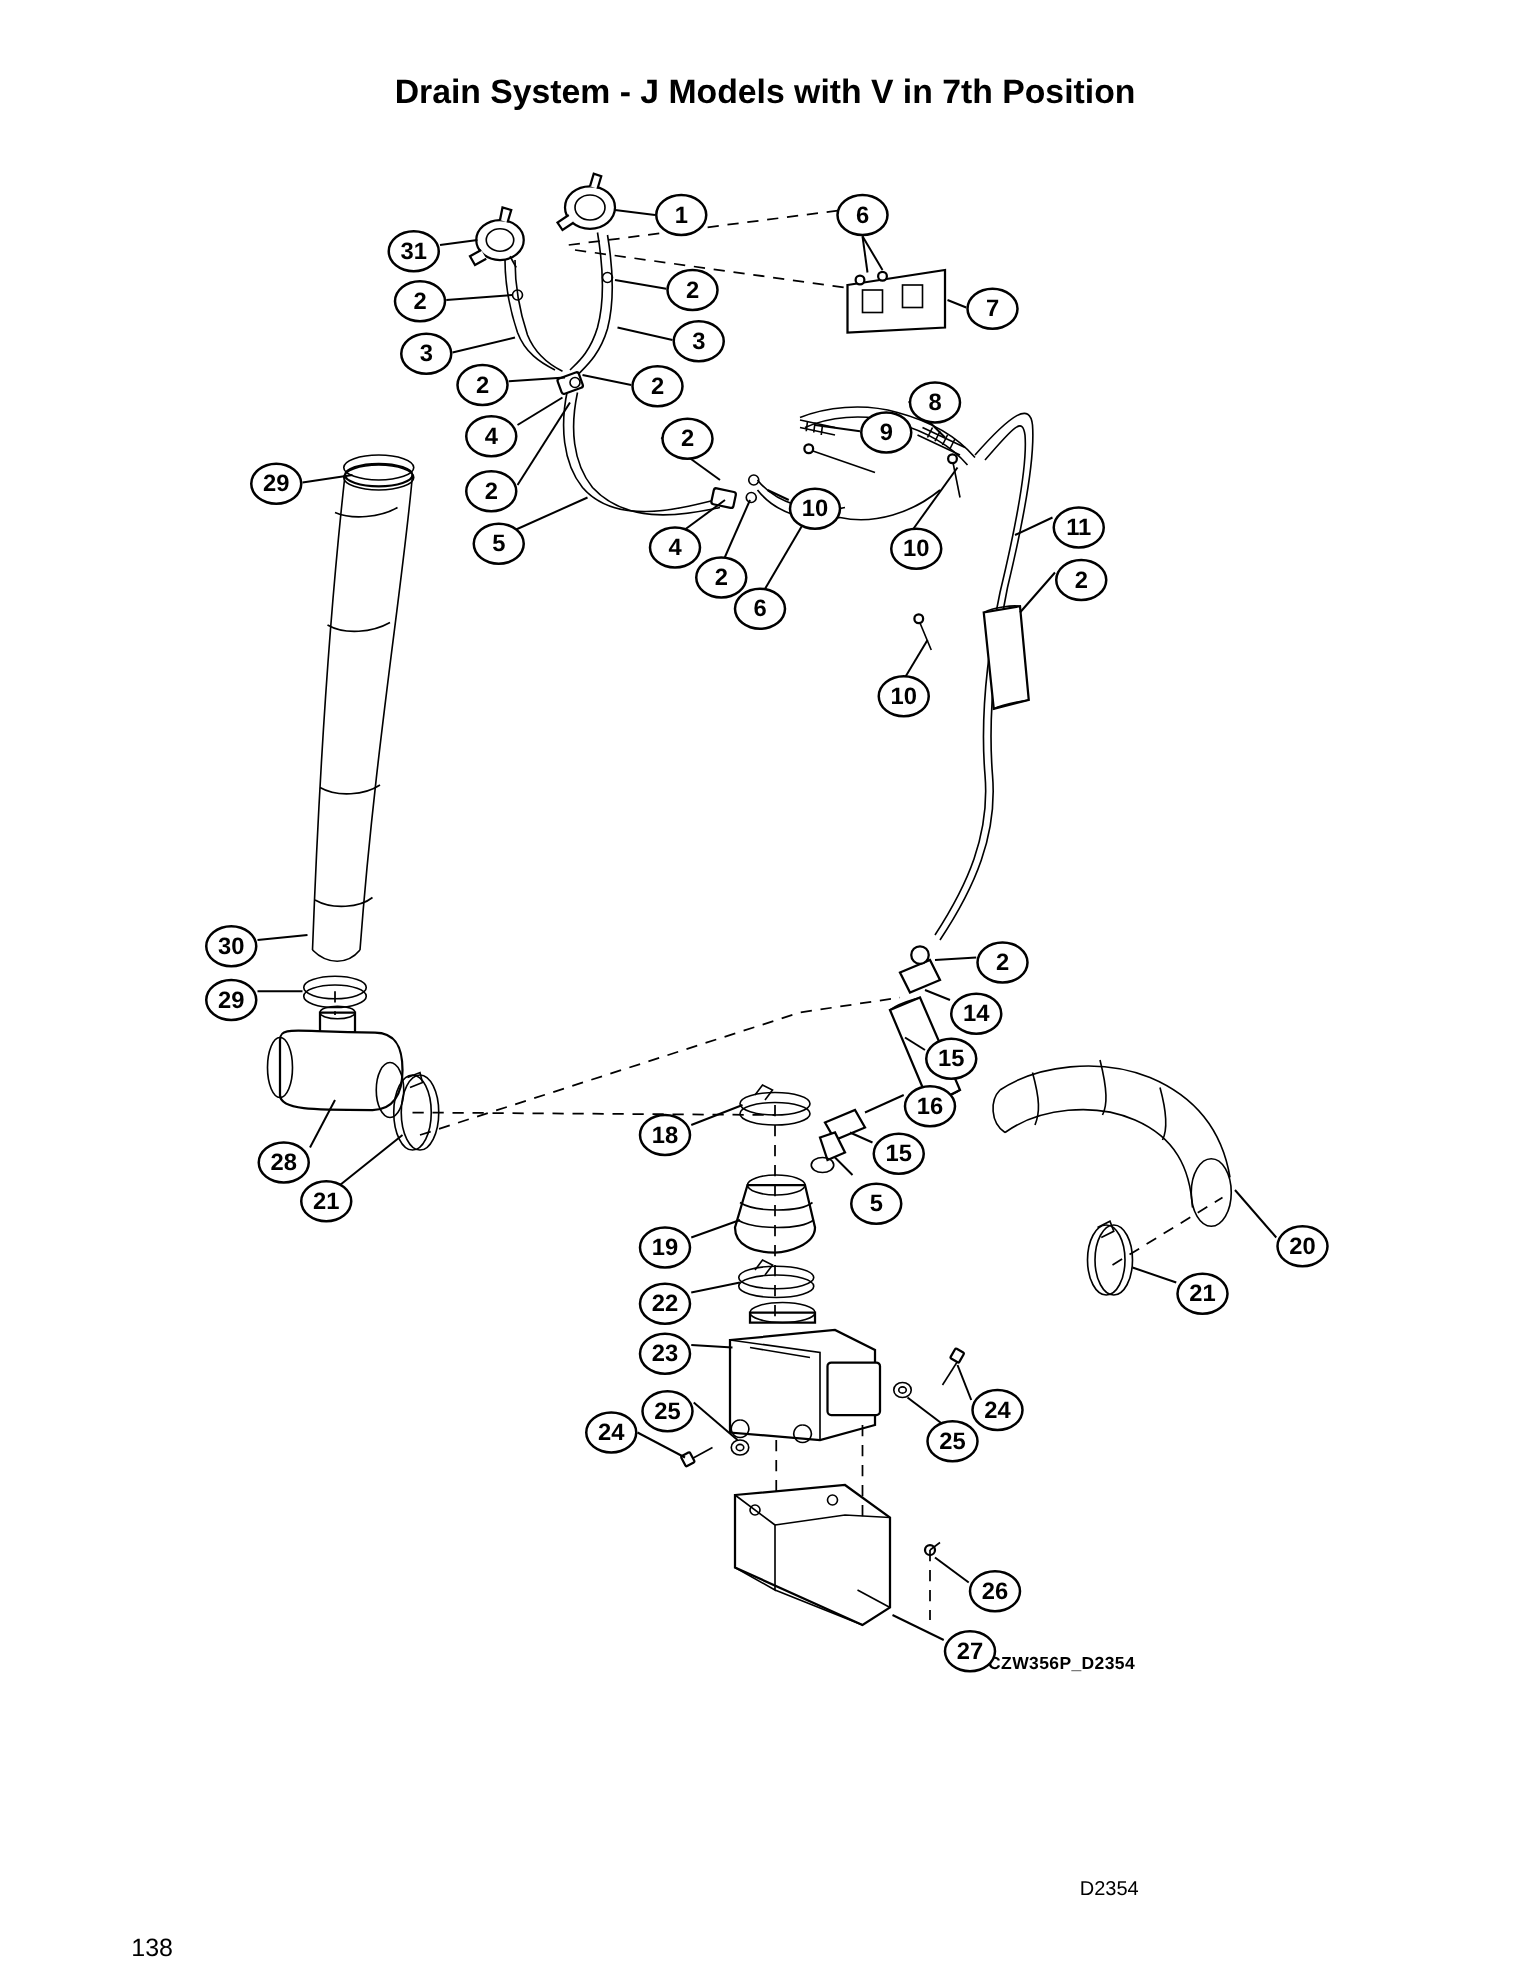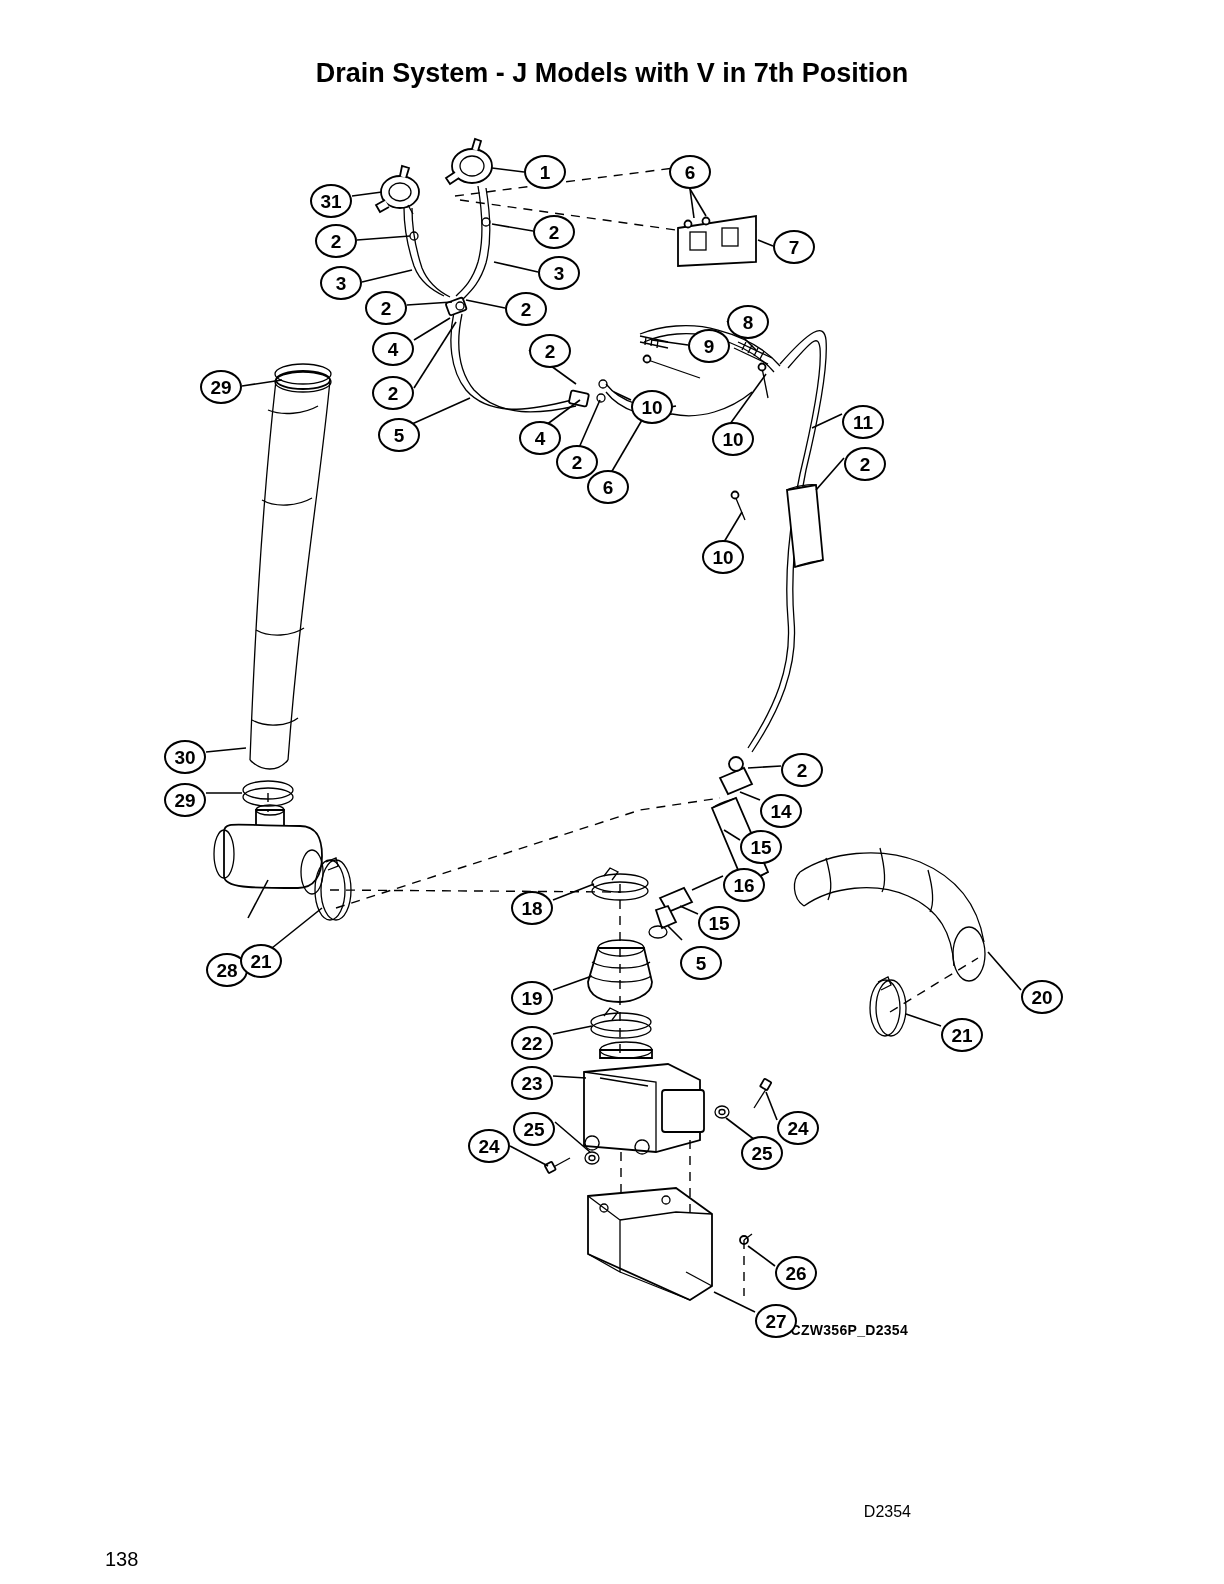--- a/index.html
+++ b/index.html
@@ -388,21 +388,21 @@
       <div class="callout" style="left: 587px; top: 470px;">6</div>
       <div class="callout" style="left: 702px; top: 540px;">10</div>
       <div class="callout" style="left: 164px; top: 740px;">30</div>
       <div class="callout" style="left: 164px; top: 783px;">29</div>
       <div class="callout" style="left: 781px; top: 753px;">2</div>
       <div class="callout" style="left: 760px; top: 794px;">14</div>
       <div class="callout" style="left: 740px; top: 830px;">15</div>
       <div class="callout" style="left: 723px; top: 868px;">16</div>
       <div class="callout" style="left: 511px; top: 891px;">18</div>
       <div class="callout" style="left: 698px; top: 906px;">15</div>
-      <div class="callout" style="left: 206px; top: 913px; margin-top: 40px;">28</div>
+      <div class="callout" style="left: 206px; top: 913px;">28</div>
       <div class="callout" style="left: 240px; top: 944px;">21</div>
       <div class="callout" style="left: 680px; top: 946px;">5</div>
       <div class="callout" style="left: 511px; top: 981px;">19</div>
       <div class="callout" style="left: 1021px; top: 980px;">20</div>
       <div class="callout" style="left: 941px; top: 1018px;">21</div>
       <div class="callout" style="left: 511px; top: 1026px;">22</div>
       <div class="callout" style="left: 511px; top: 1066px;">23</div>
       <div class="callout" style="left: 777px; top: 1111px;">24</div>
       <div class="callout" style="left: 513px; top: 1112px;">25</div>
       <div class="callout" style="left: 741px; top: 1136px;">25</div>

